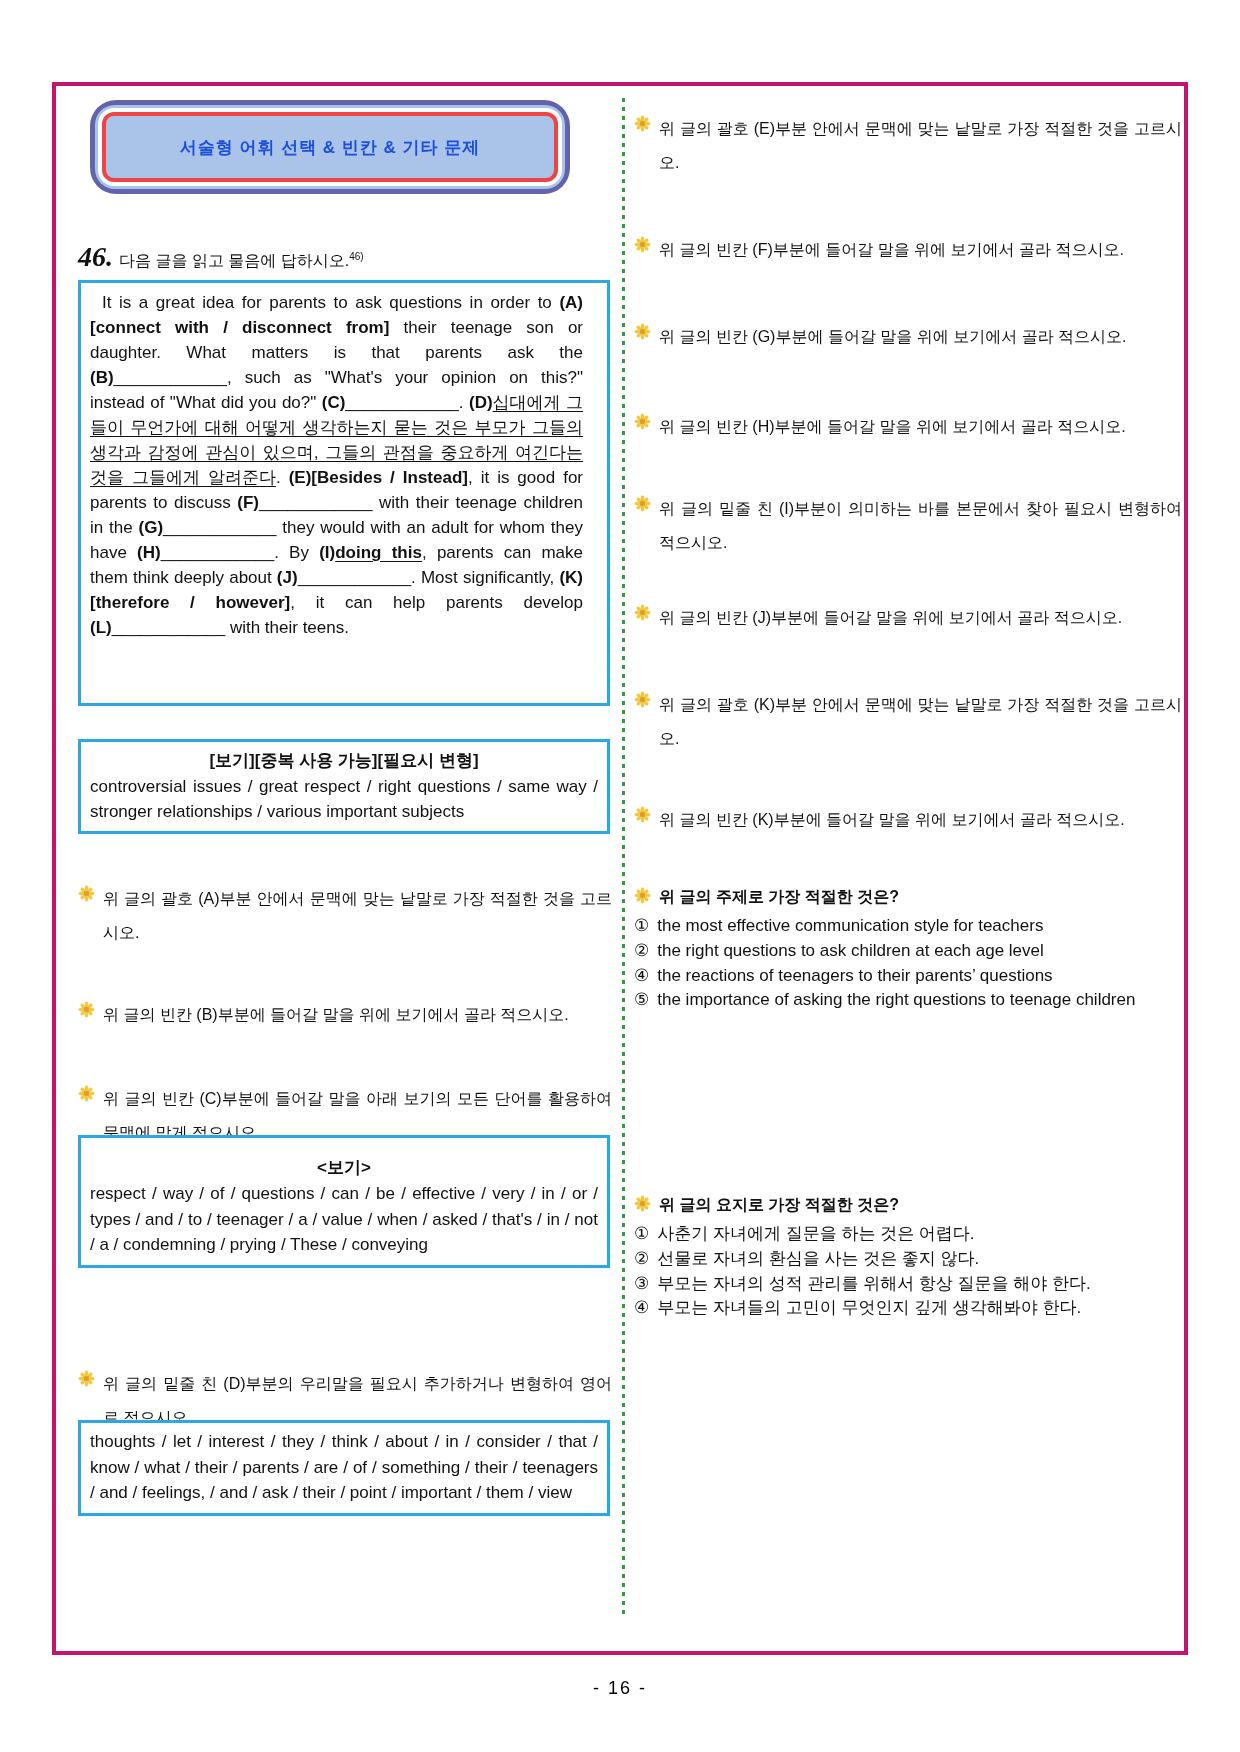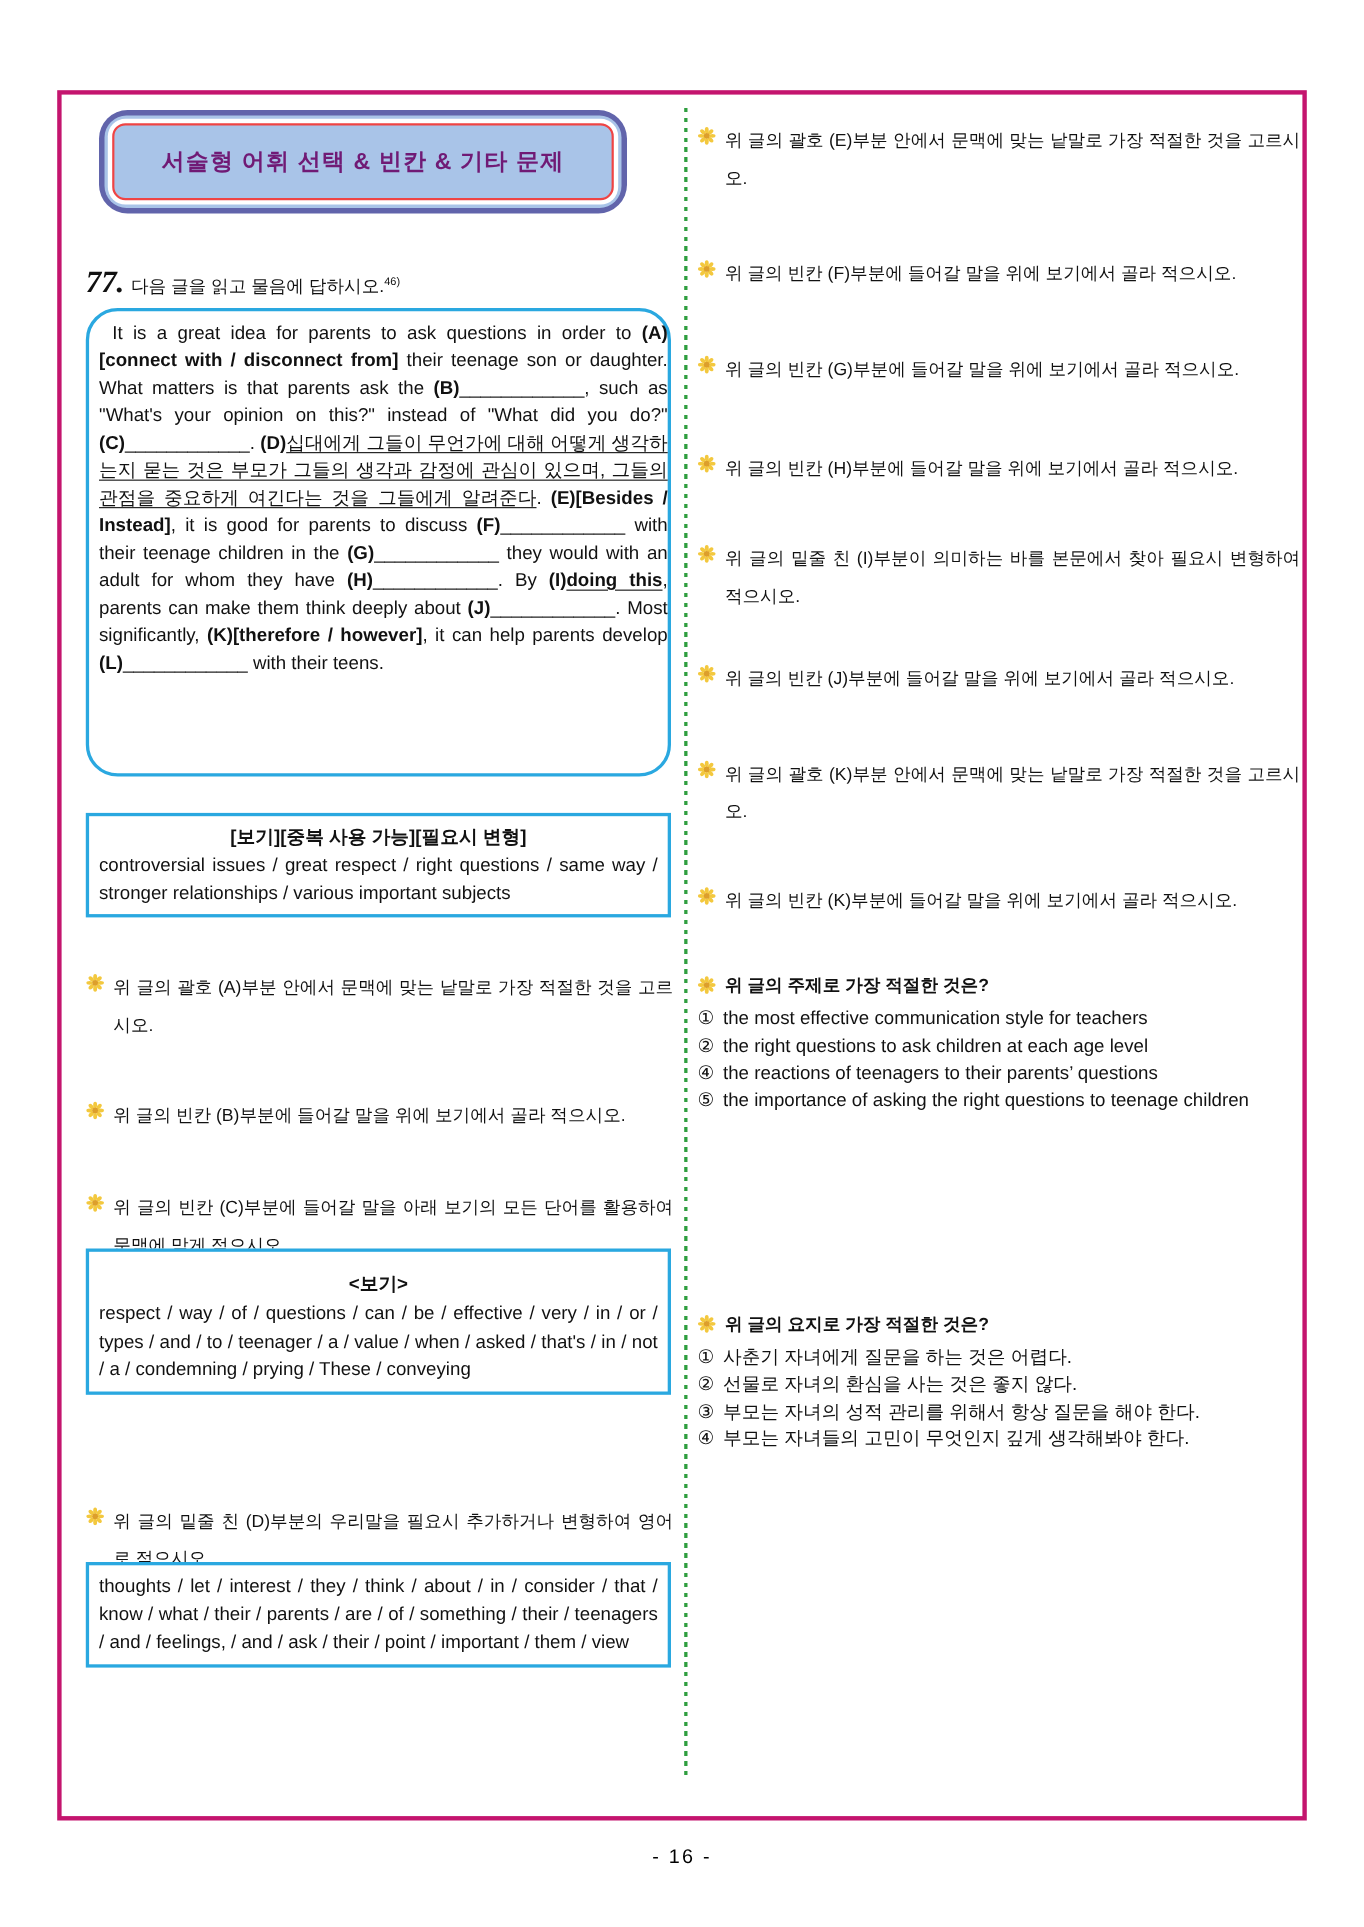--- a/index.html
+++ b/index.html
@@ -10,32 +10,32 @@
            border:4px solid #c4156e; background:#fff; }
 
   .col-divider { position:absolute; left:566px; top:12px; width:3px; height:1520px;
            background:repeating-linear-gradient(to bottom,#2f9e3f 0 4px,transparent 4px 9px); }
 
   
   .title-box { position:absolute; left:34px; top:14px; width:480px; height:94px;
            border-radius:26px; background:#6164ab; padding:5px; }
   .title-r1 { height:100%; border-radius:20px; background:#a9c4e8; padding:3px; }
   .title-r2 { height:100%; border-radius:16px; background:#ffffff; padding:4px; }
-  .title-in { height:100%; border-radius:12px; background:#a9c4e8; border:2px solid #ef4444;
+  .title-in { height:100%; border-radius:12px; background:#a9c4e8; border:4px solid #ef4444;
            display:flex; align-items:center; justify-content:center;
-           font-weight:bold; font-size:21px; letter-spacing:1px; color:#701a75; }
+           font-weight:bold; font-size:17px; letter-spacing:1px; color:#1d4ed8; }
 
   .q46-head { position:absolute; left:22px; top:155px; width:534px; white-space:nowrap; }
   .q46-num { font-family:"Liberation Serif", serif; font-style:italic; font-weight:bold; font-size:28px; }
   .q46-prompt { font-size:16px; margin-left:6px; }
   .q46-foot { font-size:10px; vertical-align:super; }
 
   .cyanbox { border:3px solid #2aa8e0; background:#fff; }
 
-  .passage { position:absolute; left:22px; top:194px; width:532px; height:426px; padding:7px 0 6px 9px;border-radius:29px; }
+  .passage { position:absolute; left:22px; top:194px; width:532px; height:426px; padding:7px 24px 6px 9px; }
   .passage-text { font-size:17px; line-height:25px; text-align:justify; text-indent:12px; }
   .passage-text .b { font-weight:bold; }
   .passage-text .u { text-decoration:underline; text-underline-offset:3px; }
 
   .bogi1 { position:absolute; left:22px; top:653px; width:532px; padding:5px 9px 7px 9px; }
   .bogi-head { font-weight:bold; font-size:17px; text-align:center; line-height:27px; }
   .bogi-body { font-size:17px; line-height:25px; text-align:justify; }
 
   .q { position:absolute; display:flex; gap:8px; align-items:flex-start; }
   .flower-slot { flex:0 0 17px; height:17px; margin-top:3px; }
@@ -67,21 +67,21 @@
 
     <div class="title-box">
       <div class="title-r1">
           <div class="title-r2">
             <div class="title-in">서술형 어휘 선택 &amp; 빈칸 &amp; 기타 문제</div>
           </div>
         </div>
     </div>
 
     <div class="q46-head">
-      <span class="q46-num">77.</span><span class="q46-prompt">다음 글을 읽고 물음에 답하시오.</span><span class="q46-foot">46)</span>
+      <span class="q46-num">46.</span><span class="q46-prompt">다음 글을 읽고 물음에 답하시오.</span><span class="q46-foot">46)</span>
     </div>
 
     <div class="passage cyanbox">
       <div class="passage-text"><span>It is a great idea for parents to ask questions in order to </span><span class="b">(A)[connect with / disconnect from]</span><span> their teenage son or daughter. What matters is that parents ask the </span><span class="b">(B)</span><span>____________, such as "What's your opinion on this?" instead of "What did you do?" </span><span class="b">(C)</span><span>____________. </span><span class="b">(D)</span><span class="u">십대에게 그들이 무언가에 대해 어떻게 생각하는지 묻는 것은 부모가 그들의 생각과 감정에 관심이 있으며, 그들의 관점을 중요하게 여긴다는 것을 그들에게 알려준다</span><span>. </span><span class="b">(E)[Besides / Instead]</span><span>, it is good for parents to discuss </span><span class="b">(F)</span><span>____________ with their teenage children in the </span><span class="b">(G)</span><span>____________ they would with an adult for whom they have </span><span class="b">(H)</span><span>____________. By </span><span class="b">(I)</span><span class="b u">doing this</span><span>, parents can make them think deeply about </span><span class="b">(J)</span><span>____________. Most significantly, </span><span class="b">(K)[therefore / however]</span><span>, it can help parents develop </span><span class="b">(L)</span><span>____________ with their teens.</span></div>
     </div>
 
     <div class="bogi1 cyanbox">
       <div class="bogi-head">[보기][중복 사용 가능][필요시 변형]</div>
       <div class="bogi-body">controversial issues  /  great respect  /  right questions  /  same way  /  stronger relationships  /  various important subjects</div>
     </div>

